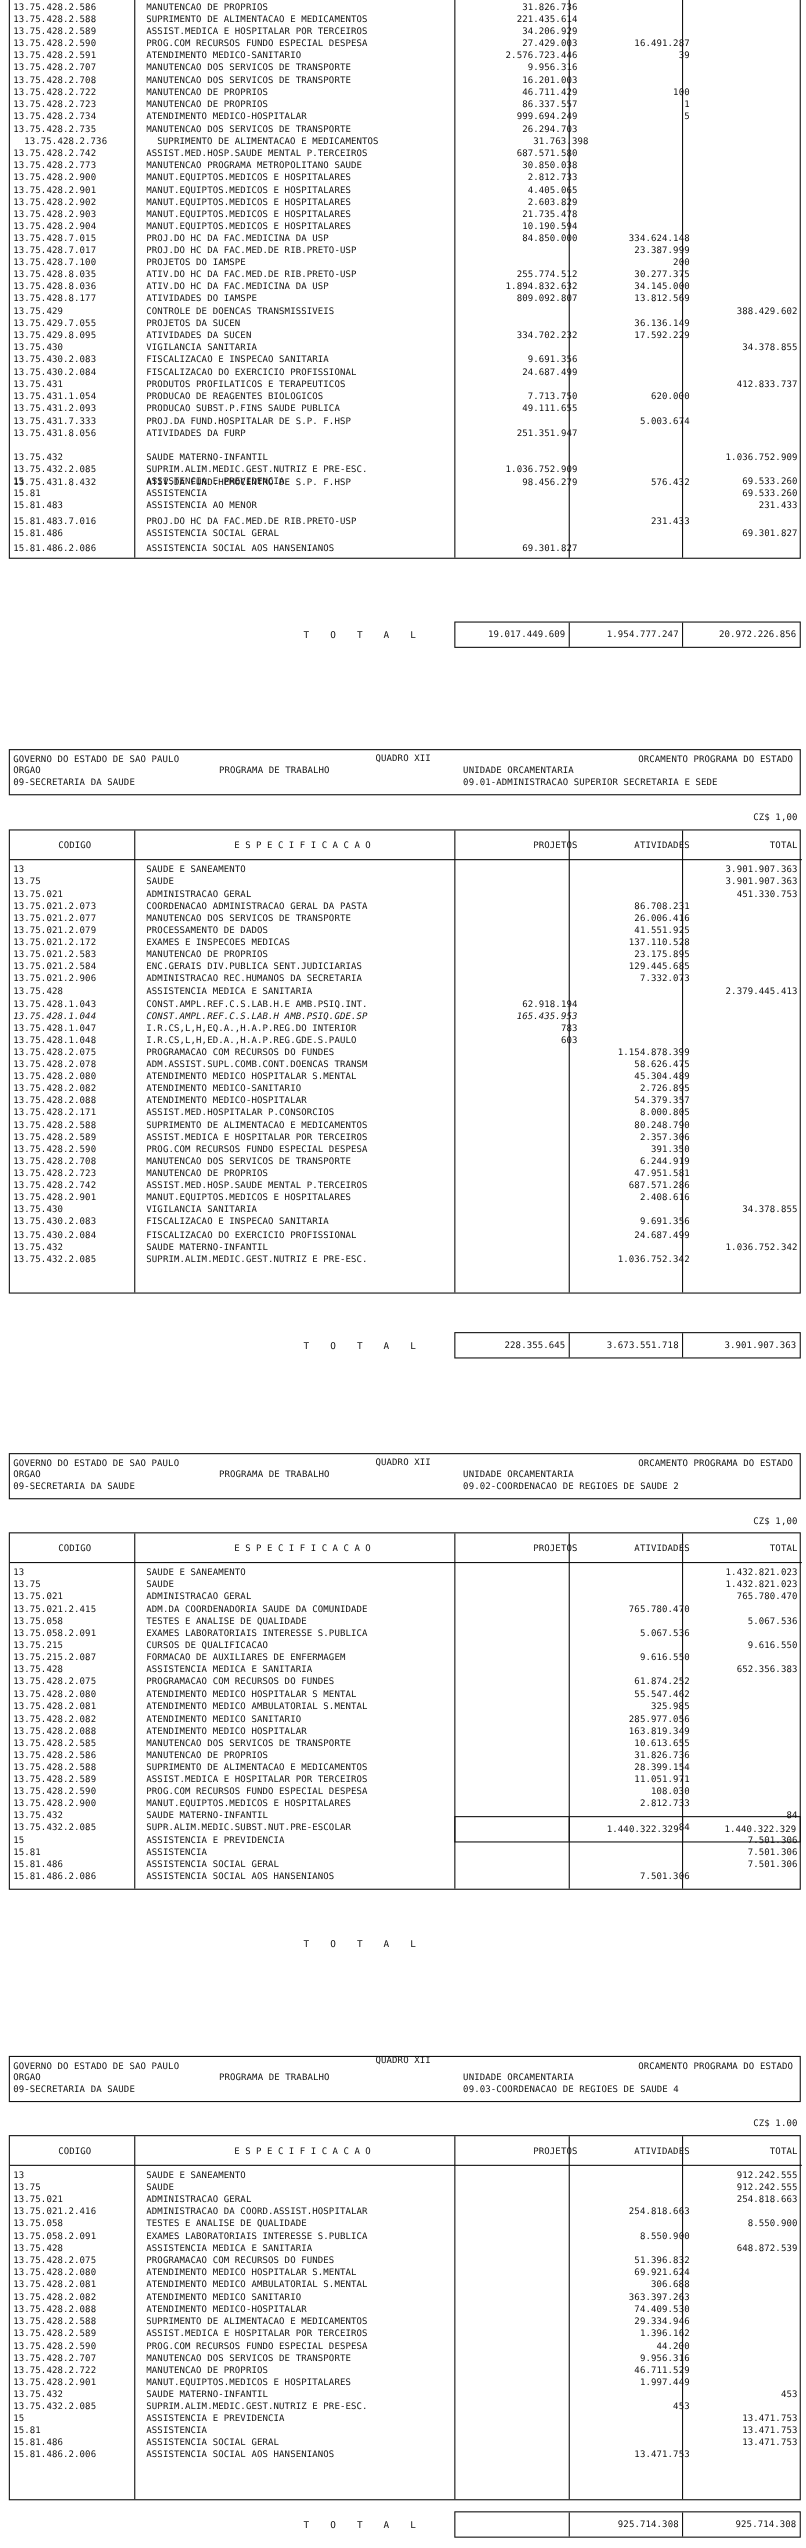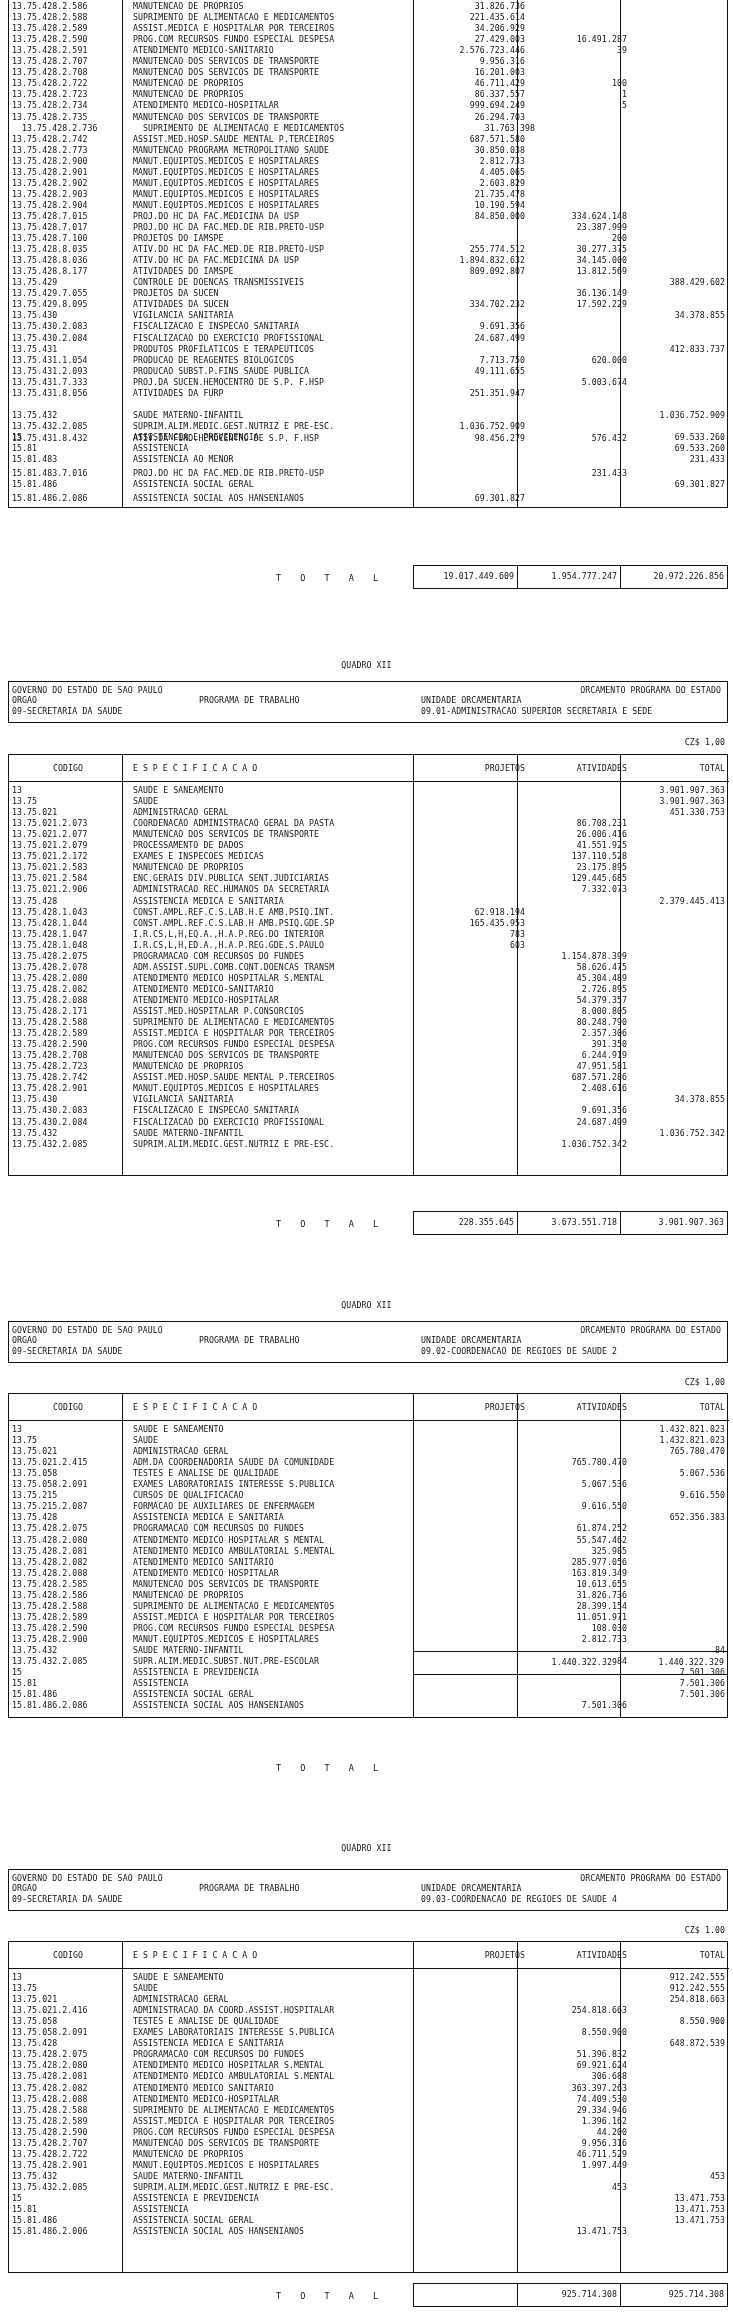--- a/index.html
+++ b/index.html
@@ -11,22 +11,22 @@
   .tbl { position: absolute; left: 8px; width: 720px; border: 1.6px solid #111; box-sizing: border-box; }
   .vline { position: absolute; top: 0; bottom: 0; border-left: 1.3px solid #111; }
   .row { position: absolute; left: 0; width: 720px; height: 11px; line-height: 11px; white-space: nowrap; }
   .c-code { position: absolute; left: 3px; width: 112px; overflow: hidden; }
   .c-spec { position: absolute; left: 124px; width: 285px; overflow: hidden; }
   .c-proj { position: absolute; left: 414px; width: 102px; text-align: right; }
   .c-ativ { position: absolute; left: 518px; width: 100px; text-align: right; }
   .c-total { position: absolute; left: 620px; width: 96px; text-align: right; }
   .hdr-row { position: absolute; left: 0; width: 720px; height: 26px; line-height: 26px; border-bottom: 1.3px solid #111; }
   .hdr-row .c-code { text-align: center; width: 112px; }
-  .hdr-row .c-spec { text-align: left; letter-spacing: 5px; width: 289px; }
-  .quadro { position: absolute; left: 0; width: 733px; text-align: center; font-size: 8.2px; }
+  .hdr-row .c-spec { text-align: center; letter-spacing: 5px; width: 289px; }
+  .quadro { position: absolute; left: 0; width: 733px; text-align: center; font-size: 8.2px; margin-top: 24px; }
   .gov { position: absolute; left: 8px; width: 720px; height: 42px; border: 1.6px solid #111; box-sizing: border-box; }
   .gov .ln { position: absolute; height: 11px; line-height: 11px; white-space: nowrap; }
   .cz { position: absolute; right: 8px; font-size: 8.2px; }
   .total-box { position: absolute; left: 413px; width: 315px; height: 24px; border: 1.5px solid #111; box-sizing: border-box; }
   .total-box .vline { top: 0; bottom: 0; }
   .total-box .v { position: absolute; top: 0; line-height: 21px; text-align: right; }
   .total-label { position: absolute; left: 276px; letter-spacing: 7px; font-size: 8.5px; }
 </style>
 </head>
 <body>
@@ -270,21 +270,21 @@
       </div>
       <div class="row" style="top: 366.65px;">
         <span class="c-code">13.75.431.2.093</span>
         <span class="c-spec">PRODUCAO SUBST.P.FINS SAUDE PUBLICA</span>
         <span class="c-proj">49.111.655</span>
         <span class="c-ativ"></span>
         <span class="c-total"></span>
       </div>
       <div class="row" style="top: 377.7px;">
         <span class="c-code">13.75.431.7.333</span>
-        <span class="c-spec">PROJ.DA SUCEN.HEMOCENTRO DE S.P. F.HSP</span>
+        <span class="c-spec">PROJ.DA FUND.HOSPITALAR DE S.P. F.HSP</span>
         <span class="c-proj"></span>
         <span class="c-ativ">5.003.674</span>
         <span class="c-total"></span>
       </div>
       <div class="row" style="top: 388.75px;">
         <span class="c-code">13.75.431.8.056</span>
         <span class="c-spec">ATIVIDADES DA FURP</span>
         <span class="c-proj">251.351.947</span>
         <span class="c-ativ"></span>
         <span class="c-total"></span>
@@ -465,21 +465,21 @@
         <span class="c-ativ"></span>
         <span class="c-total">2.379.445.413</span>
       </div>
       <div class="row" style="top: 151.55px;">
         <span class="c-code">13.75.428.1.043</span>
         <span class="c-spec">CONST.AMPL.REF.C.S.LAB.H.E AMB.PSIQ.INT.</span>
         <span class="c-proj">62.918.194</span>
         <span class="c-ativ"></span>
         <span class="c-total"></span>
       </div>
-      <div class="row" style="top: 162.6px;">
+      <div class="row" style="top: 162.6px; font-style: italic;">
         <span class="c-code">13.75.428.1.044</span>
         <span class="c-spec">CONST.AMPL.REF.C.S.LAB.H AMB.PSIQ.GDE.SP</span>
         <span class="c-proj">165.435.953</span>
         <span class="c-ativ"></span>
         <span class="c-total"></span>
       </div>
       <div class="row" style="top: 173.65px;">
         <span class="c-code">13.75.428.1.047</span>
         <span class="c-spec">I.R.CS,L,H,EQ.A.,H.A.P.REG.DO INTERIOR</span>
         <span class="c-proj">783</span>

